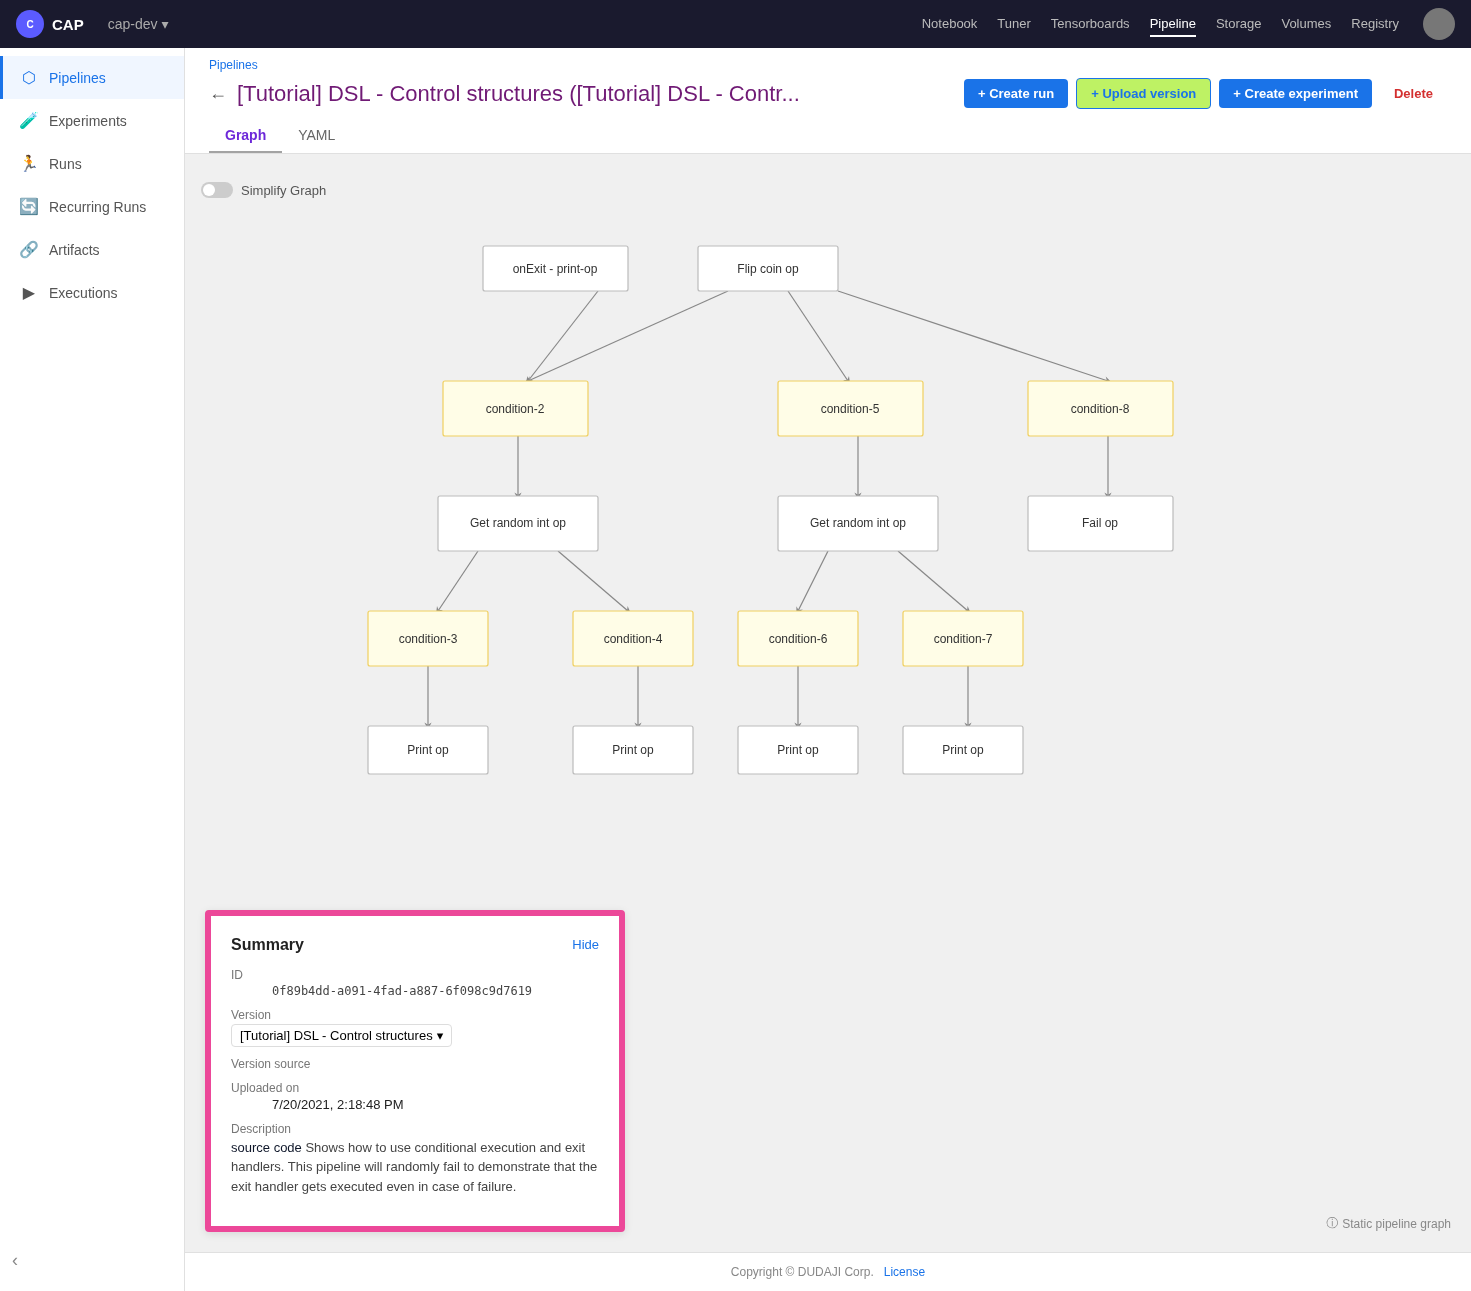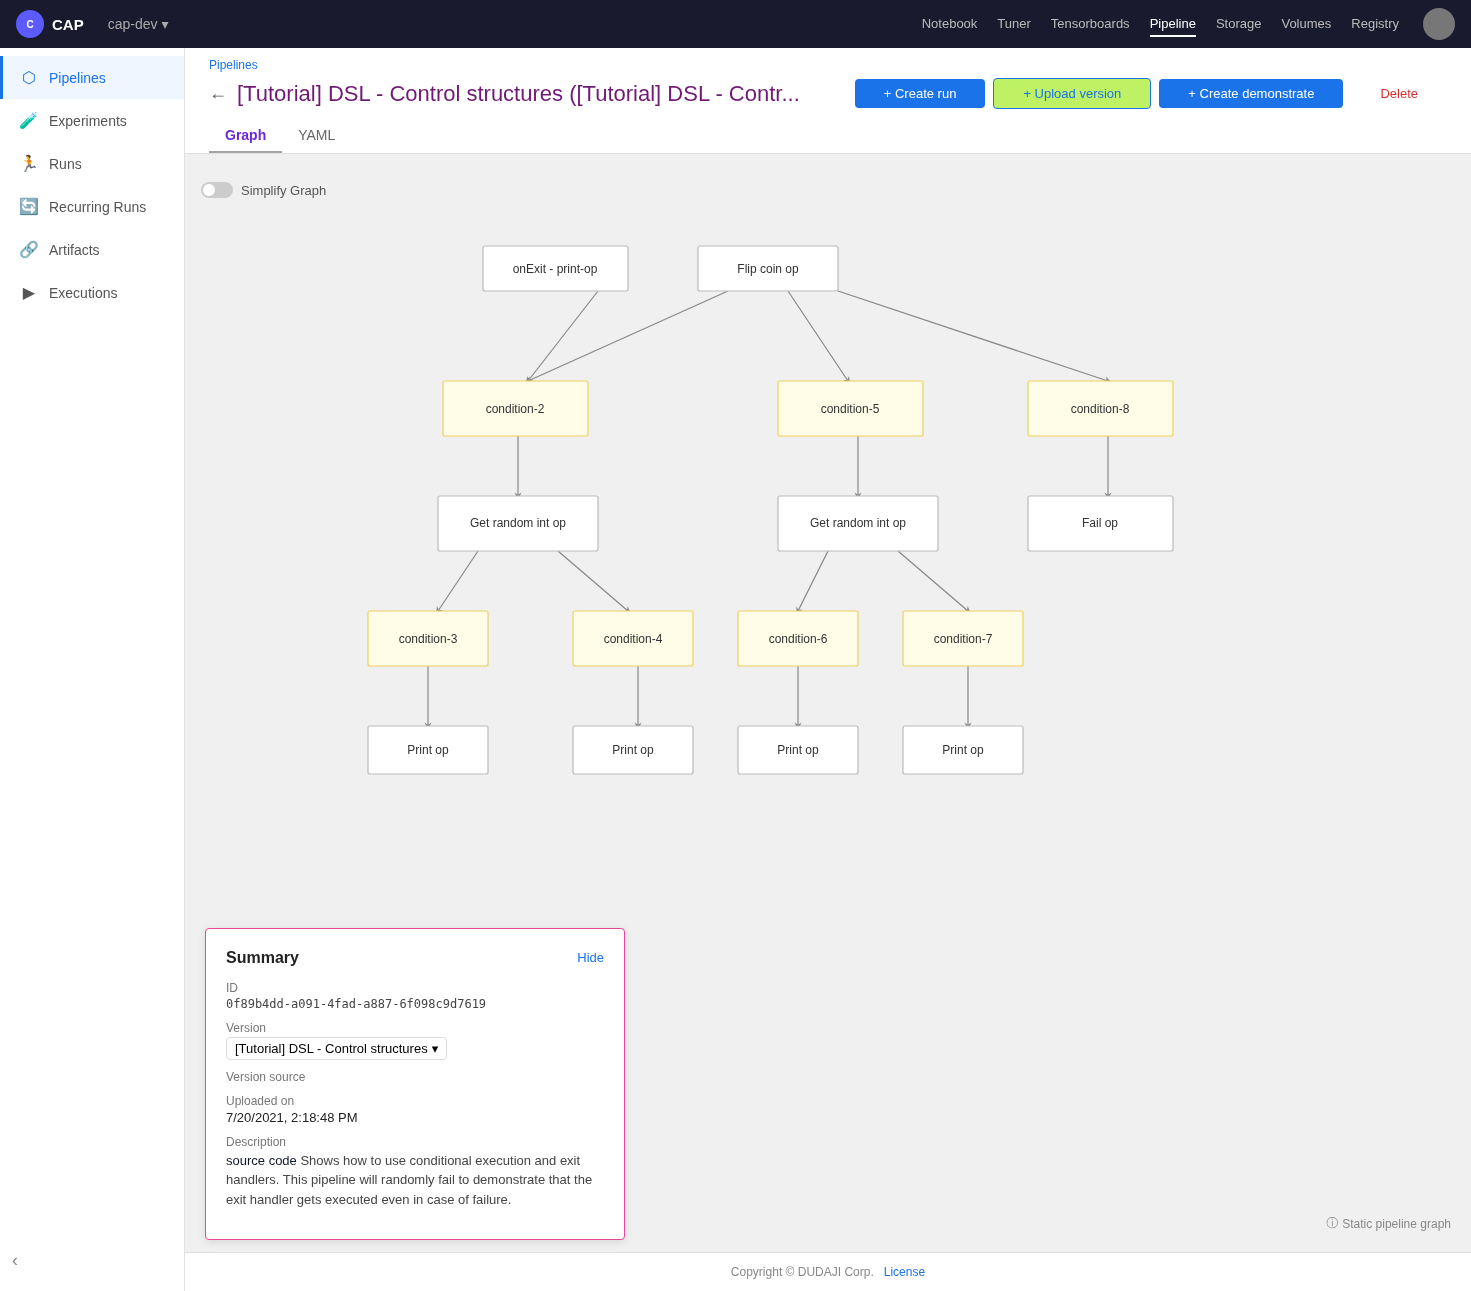--- a/index.html
+++ b/index.html
@@ -145,28 +145,29 @@
       white-space: nowrap;
       overflow: hidden;
       text-overflow: ellipsis;
     }
     .header-actions {
       display: flex;
       gap: 8px;
       align-items: center;
     }
     .btn {
-      padding: 7px 29px;
+      padding: 7px 14px;
       border-radius: 4px;
       font-size: 13px;
       cursor: pointer;
       display: flex;
       align-items: center;
       gap: 4px;
       border: none;
+      font-weight: bold;
     }
     .btn-primary {
       background: #1a73e8;
       color: white;
     }
     .btn-outline {
       background: #bef264;
       color: #1a73e8;
       border: 1px solid #1a73e8;
     }
@@ -226,25 +227,25 @@
     
     .svg-graph {
       width: 100%;
       min-height: 650px;
       position: relative;
     }
 
     
     .summary-panel {
       position: absolute;
-      bottom: 12px;
+      bottom: 20px;
       left: 20px;
       width: 420px;
       background: white;
-      border: 1px solid #ec4899;
+      border: 6px solid #ec4899;
       border-radius: 4px;
       padding: 20px;
       box-shadow: 0 2px 8px rgba(0,0,0,0.1);
     }
     .summary-header {
       display: flex;
       justify-content: space-between;
       align-items: center;
       margin-bottom: 14px;
     }
@@ -262,20 +263,21 @@
       margin-bottom: 10px;
     }
     .summary-label {
       font-size: 12px;
       color: #777;
       margin-bottom: 2px;
     }
     .summary-value {
       font-size: 13px;
       color: #222;
+      margin-left: 41px;
     }
     .summary-value.id {
       font-family: monospace;
       font-size: 12px;
       color: #444;
     }
     .version-select {
       display: inline-flex;
       align-items: center;
       gap: 4px;
@@ -384,21 +386,21 @@
     <div class="header">
       <div class="breadcrumb">Pipelines</div>
       <div class="header-row">
         <div class="header-title-row">
           <span class="back-btn">←</span>
           <span class="page-title">[Tutorial] DSL - Control structures ([Tutorial] DSL - Contr...</span>
         </div>
         <div class="header-actions">
           <button class="btn btn-primary">+ Create run</button>
           <button class="btn btn-outline">+ Upload version</button>
-          <button class="btn btn-primary">+ Create demonstrate</button>
+          <button class="btn btn-primary">+ Create experiment</button>
           <button class="btn btn-text">Delete</button>
         </div>
       </div>
       <div class="tabs">
         <div class="tab active">Graph</div>
         <div class="tab">YAML</div>
       </div>
     </div>
 
     <div class="graph-area">

